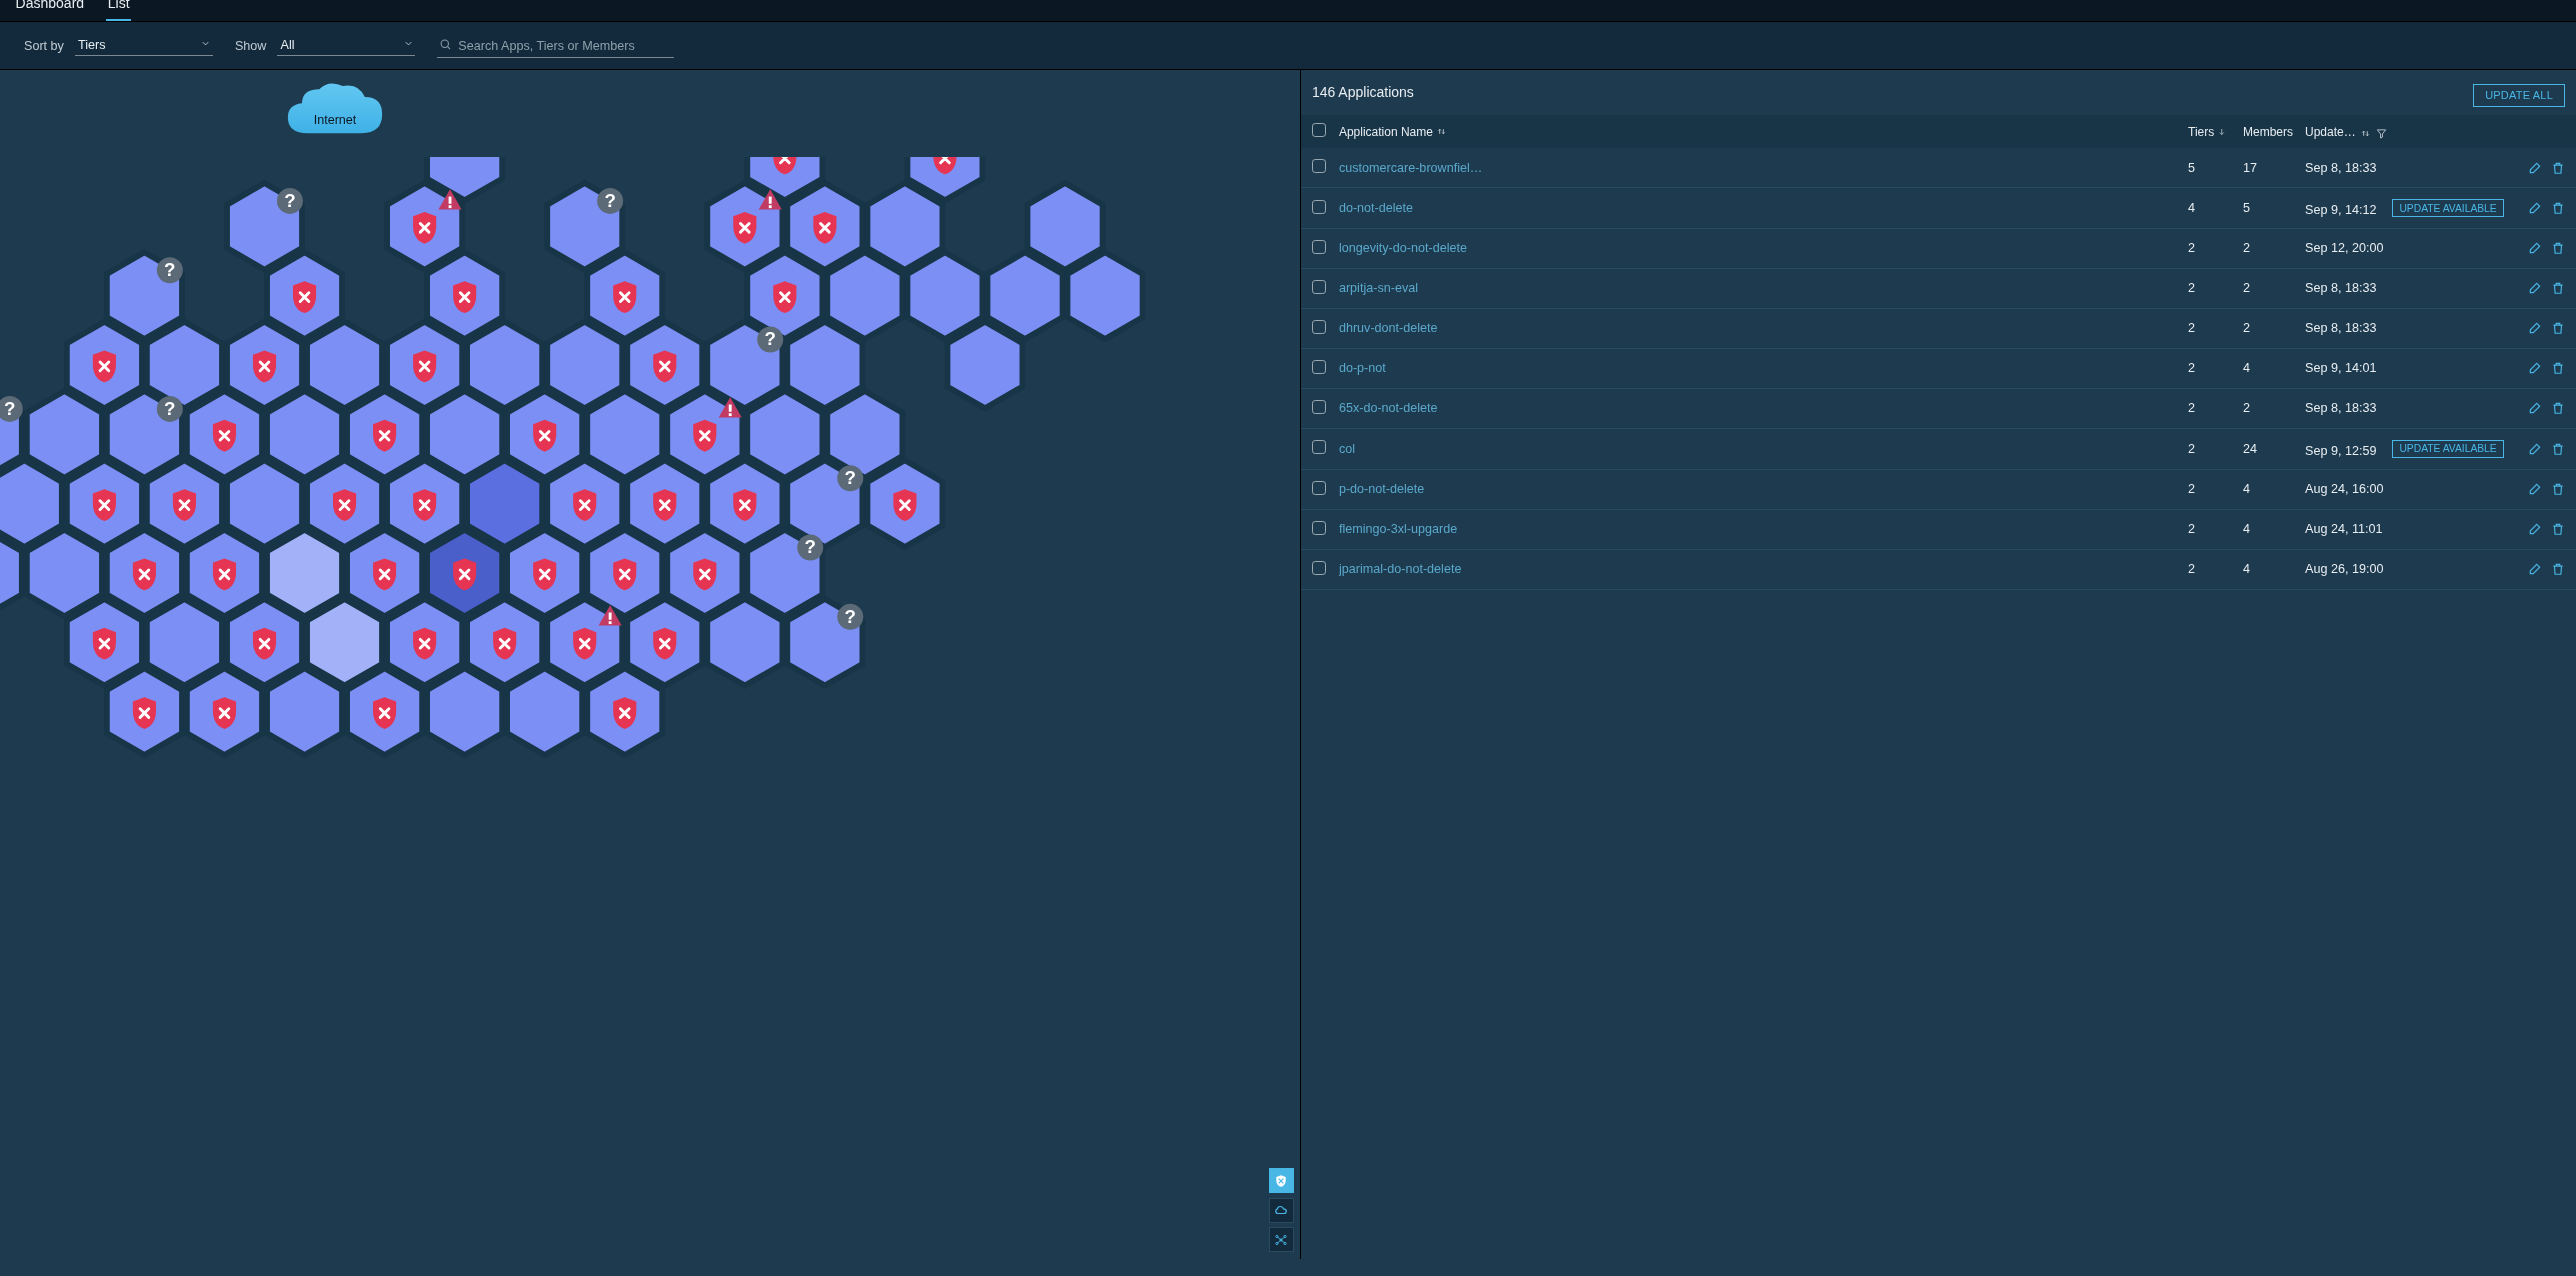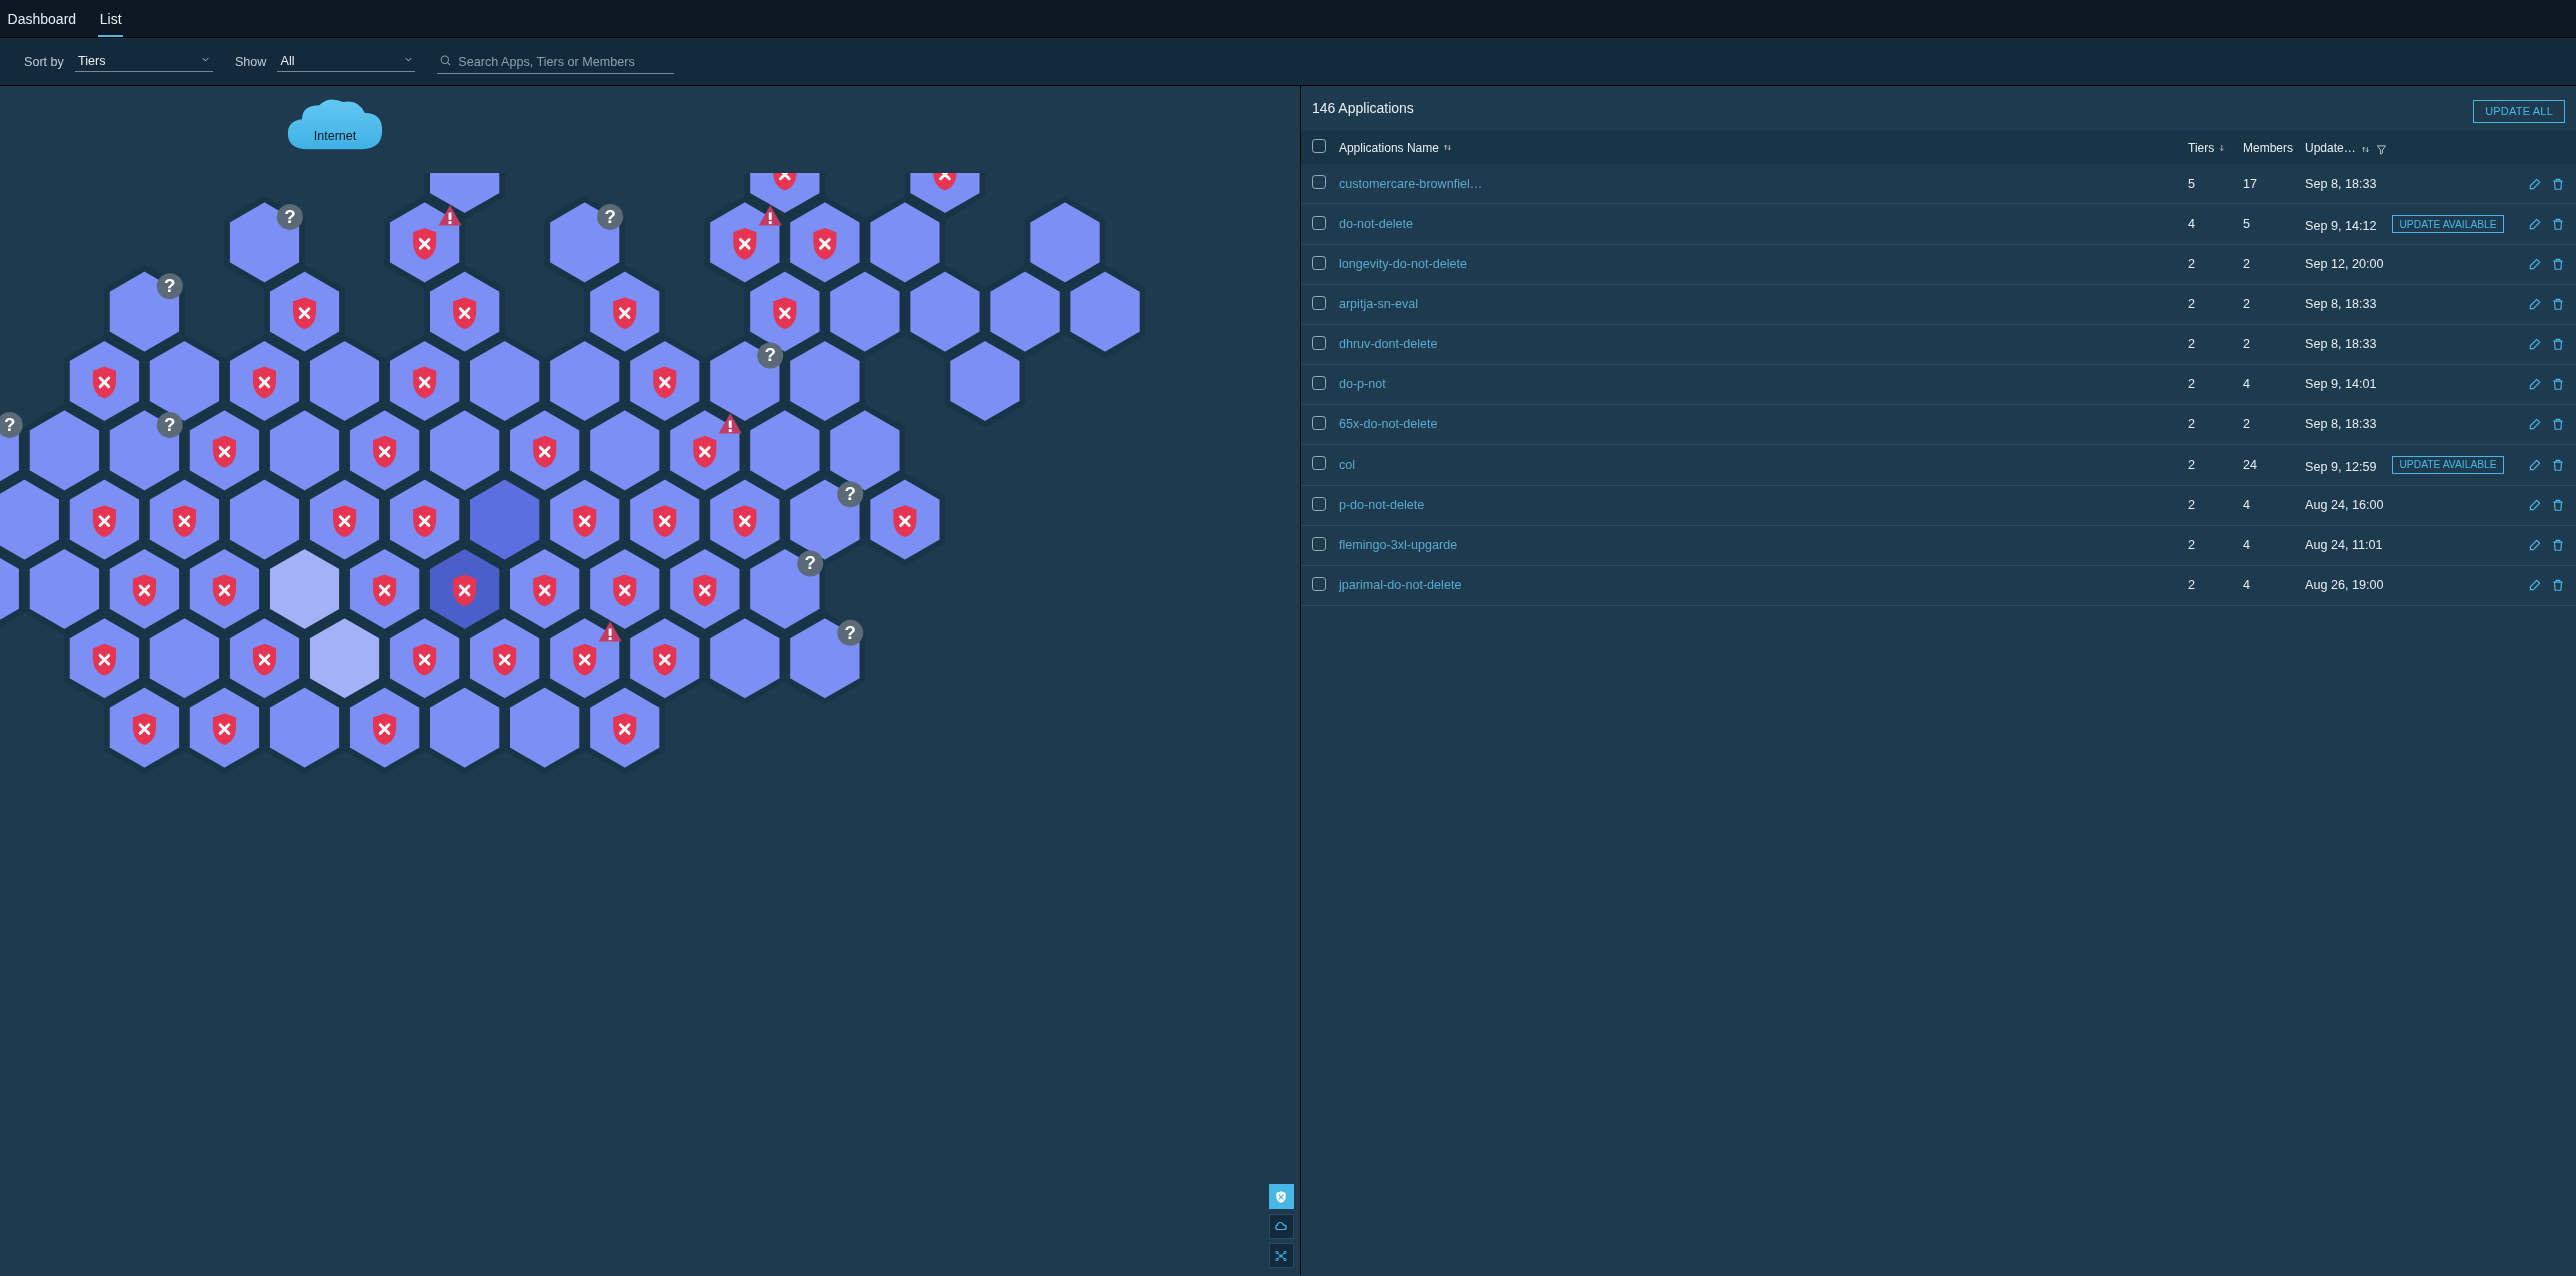--- a/index.html
+++ b/index.html
@@ -15,21 +15,21 @@
     --hex-fill:#7c8ff5;
     --hex-fill2:#a3b1f8;
     --hex-fill3:#5b6fe0;
     --hex-stroke:#183447;
     --shield:#e63553;
     --warn:#c23b63;
     --unknown:#5b6a76;
   }
   *{box-sizing:border-box;font-family:'Segoe UI',Arial,sans-serif}
   body{margin:0;background:var(--bg-panel);color:var(--txt);font-size:11px;overflow:hidden}
-  .topbar{background:var(--bg-dark);display:flex;align-items:flex-end;height:38px;padding:0 6px;gap:20.5px;border-bottom:0.8px solid #000}
+  .topbar{background:var(--bg-dark);display:flex;align-items:flex-end;height:22px;padding:0 14px;gap:20.5px;border-bottom:0.8px solid #000}
   .tab{color:var(--txt);padding:8px 1.6px 8px;cursor:pointer;border-bottom:2.4px solid transparent;font-size:14px}
   .tab.active{border-bottom-color:var(--accent)}
   .filterbar{background:var(--bg-panel-darker);display:flex;align-items:flex-start;gap:22px;padding:14px 24px 11px;border-bottom:0.8px solid #000}
   .fgrp{display:flex;align-items:center;gap:11px}
   .flabel{color:var(--txt-dim);font-size:12.6px}
   .select{position:relative;min-width:138px;border-bottom:0.8px solid #7a8891;padding:1.6px 17.3px 3.2px 3.2px;color:var(--txt);font-size:12.6px;cursor:pointer}
   .select .chev{position:absolute;right:1.6px;top:1.6px}
   .searchwrap{flex:0 0 237px;border-bottom:0.8px solid #7a8891;display:flex;align-items:center;gap:4.7px;padding:1.6px 1.6px 3.2px}
   .searchwrap input{background:transparent;border:0;outline:0;color:var(--txt);font-size:12.6px;width:100%}
   .searchwrap input::placeholder{color:#8ea0ab}
@@ -462,21 +462,21 @@
   </div>
 
   <div class="right">
     <div class="rhead">
       <div class="title">146 Applications</div>
       <button class="btn-outline">UPDATE ALL</button>
     </div>
     <div class="thead">
       <div class="col-check"><span class="checkbox"></span></div>
       <div class="col-name">
-        <span>Applications Name</span>
+        <span>Application Name</span>
         <span class="sorticon">
             <svg width="11" height="11" viewBox="0 0 24 24" fill="none" stroke="#c2ccd3" stroke-width="2">
               <path d="M8 17 L8 7 M5 10 L8 7 L11 10"></path>
               <path d="M16 7 L16 17 M13 14 L16 17 L19 14"></path>
             </svg>
           </span>
       </div>
       <div class="col-tiers">
         <span>Tiers</span>
         <span class="sorticon">

